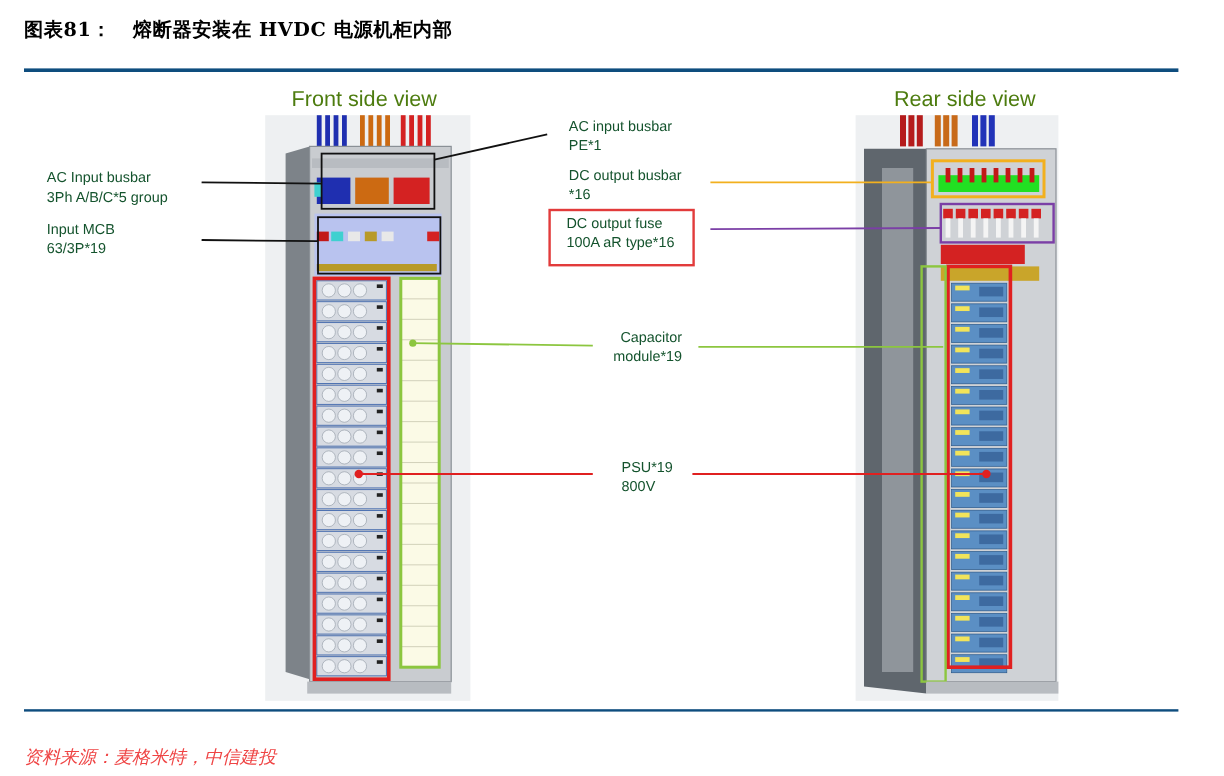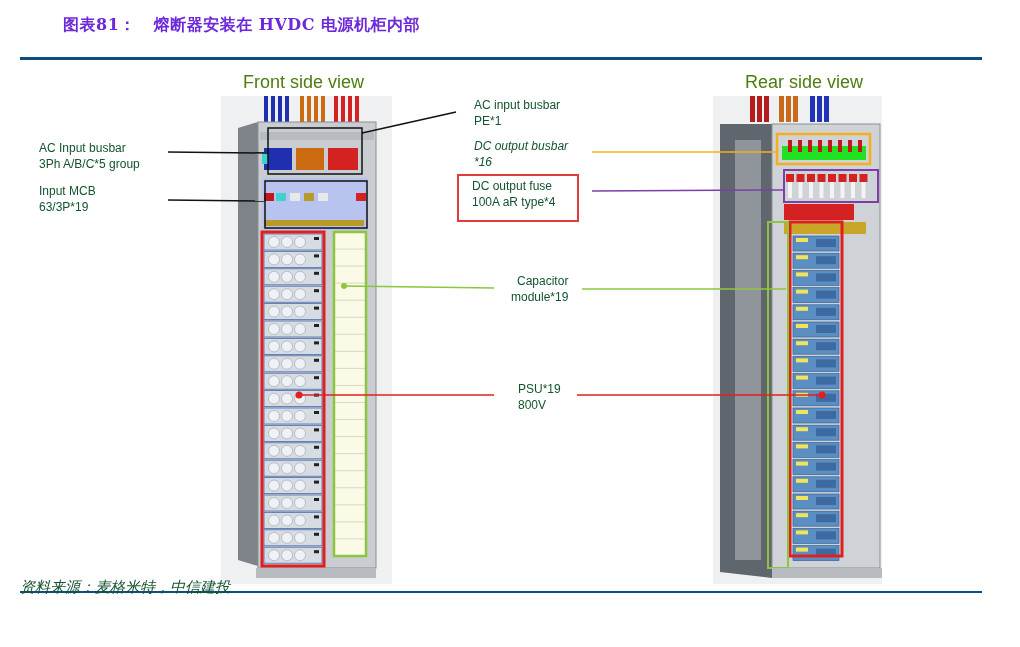--- a/index.html
+++ b/index.html
@@ -1,22 +1,22 @@
 <!DOCTYPE html>
 <html><head>
 <meta charset="utf-8">
 <style>
   html,body{margin:0;padding:0;background:#fff;}
   body{width:1020px;height:647px;position:relative;overflow:hidden;font-family:"DejaVu Sans",sans-serif;}
-  .title{position:absolute;left:20px;top:15px;font-family:"DejaVu Serif",serif;font-weight:bold;font-size:16px;color:#6d28d9;letter-spacing:0.5px;margin-left:43px;}
+  .title{position:absolute;left:20px;top:15px;font-family:"DejaVu Serif",serif;font-weight:bold;font-size:16px;color:#000000;letter-spacing:0.5px;}
   .title .num{margin-right:18px;}
   .rule{position:absolute;left:20px;width:962px;height:3px;background:#0e4d7e;}
   .rule.top{top:57px;}
   .rule.bottom{top:591px;height:2px;}
-  .source{position:absolute;left:20px;top:578px;font-family:"DejaVu Serif",serif;font-style:italic;font-size:15px;color:#14532d;}
+  .source{position:absolute;left:20px;top:622px;font-family:"DejaVu Serif",serif;font-style:italic;font-size:15px;color:#ef4444;}
   .view-title{position:absolute;font-family:"Liberation Sans",sans-serif;font-size:18px;color:#4d7c0f;}
   .label{position:absolute;font-family:"Liberation Sans",sans-serif;font-size:12px;line-height:16px;color:#14532d;white-space:nowrap;}
   .label div{display:block;}
   .fuse-box{position:absolute;left:457px;top:174px;width:118px;height:44px;border:2px solid #e23b3b;}
   svg.diagram{position:absolute;left:0;top:0;}
 </style>
 </head>
 <body>
 
 <div class="title">
@@ -423,28 +423,28 @@
   <div>3Ph A/B/C*5 group</div>
 </div>
 <div class="label" style="left:39px;top:183px;">
   <div>Input MCB</div>
   <div>63/3P*19</div>
 </div>
 <div class="label" style="left:474px;top:97px;">
   <div>AC input  busbar</div>
   <div>PE*1</div>
 </div>
-<div class="label" style="left:474px;top:138px;font-style:italic;">
+<div class="label" style="left:474px;top:138px;">
   <div>DC output busbar</div>
   <div>*16</div>
 </div>
 <div class="fuse-box"></div>
 <div class="label" style="left:472px;top:178px;">
   <div>DC output fuse</div>
-  <div>100A aR type*4</div>
+  <div>100A aR type*16</div>
 </div>
 <div class="label" style="left:511px;top:273px;text-align:right;">
   <div>Capacitor</div>
   <div>module*19</div>
 </div>
 <div class="label" style="left:518px;top:381px;text-align:left;">
   <div>PSU*19</div>
   <div>800V</div>
 </div>
 

